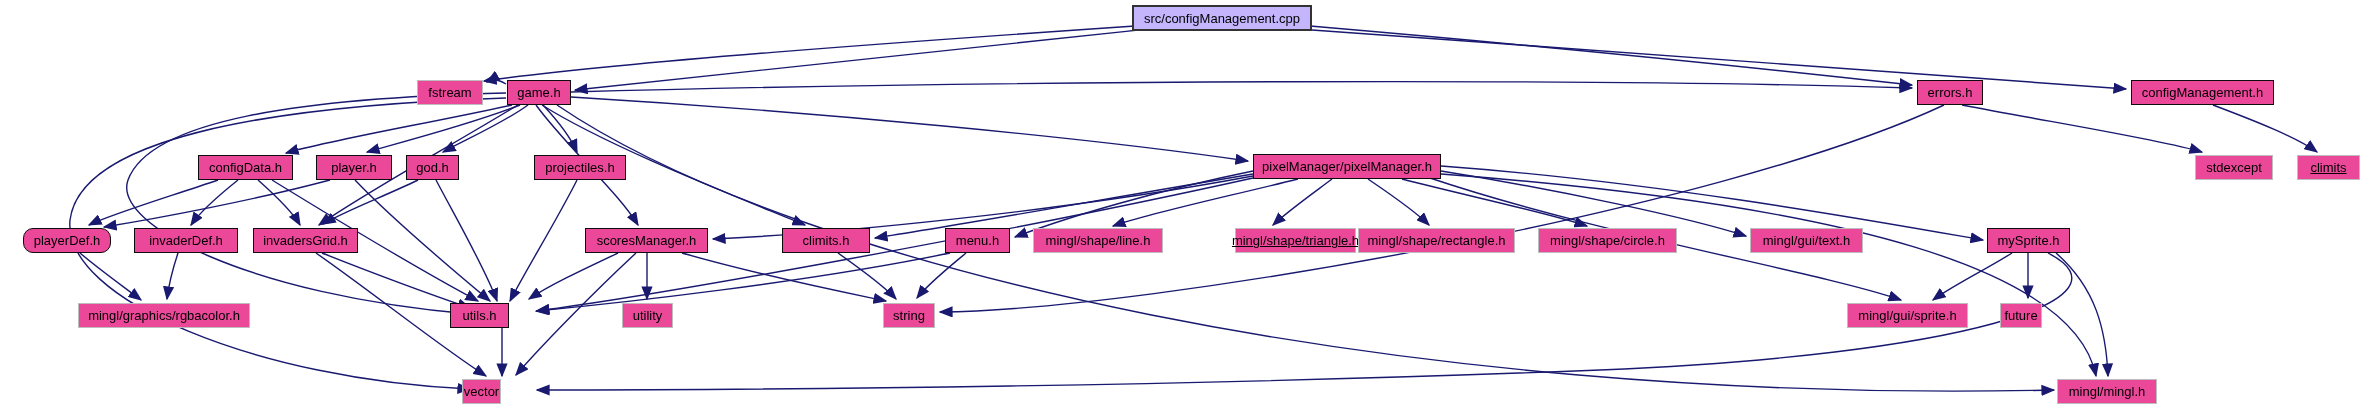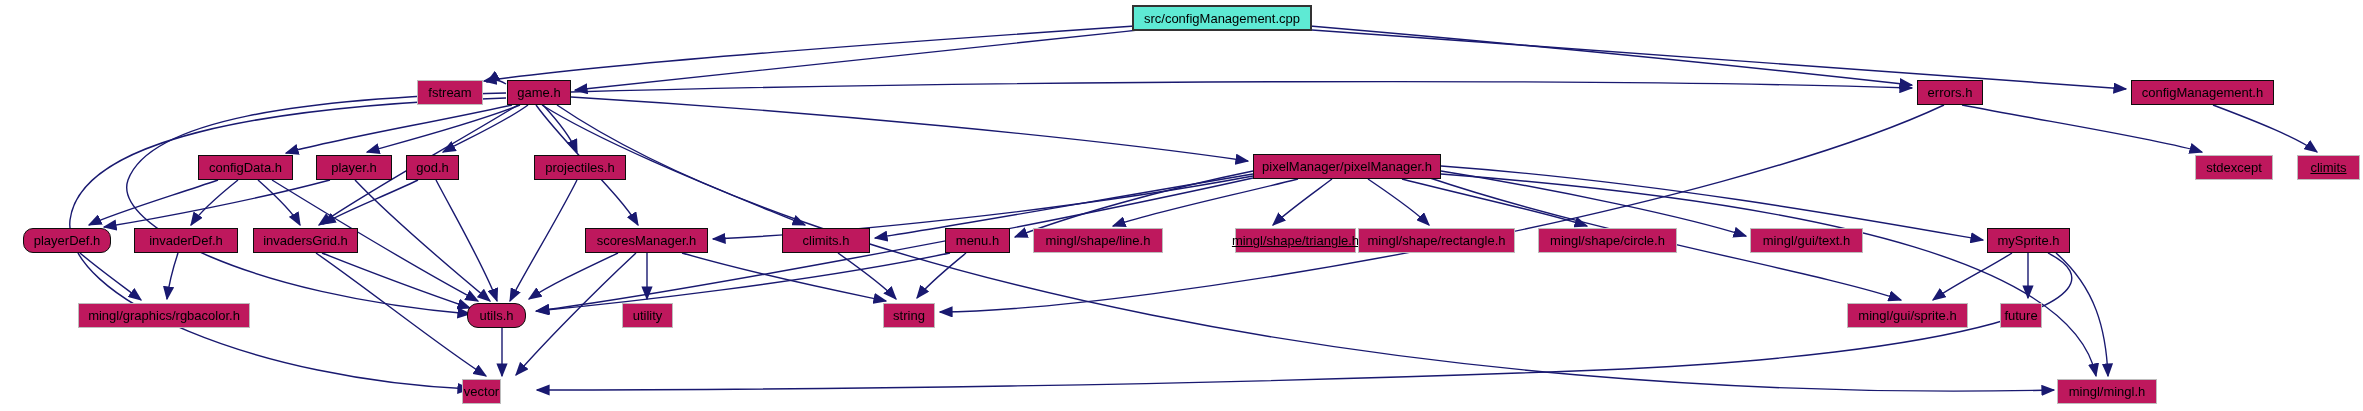--- a/index.html
+++ b/index.html
@@ -10,30 +10,30 @@
     font-family:"Liberation Sans", sans-serif;
     overflow:hidden;
   }
   #edges{position:absolute;left:0;top:0;z-index:1;}
   .edge{fill:none;stroke:#191970;stroke-width:1.4;}
   .node{
     position:absolute;z-index:2;
     box-sizing:border-box;
     height:25px;
     display:flex;align-items:center;justify-content:center;
-    background:#be185d;
+    background:#ec4899;
     border:1px solid #bdbdbd;
     color:#000000;
     font-size:13px;
     white-space:nowrap;
     padding:0 4px;
   }
   .node.doc{border:1.5px solid #0d0d0d;}
   .node.root{
-    background:#5eead4;
+    background:#c4b5fd;
     border:2px solid #333333;
     height:26px;
   }
 </style>
 </head>
 <body>
 
 <div id="graph">
 
   <svg id="edges" width="2363" height="411">
@@ -123,21 +123,21 @@
   <div class="node doc" style="left:782px;top:228px;width:88px;">climits.h</div>
   <div class="node doc" style="left:945px;top:228px;width:65px;">menu.h</div>
   <div class="node" style="left:1033px;top:228px;width:130px;">mingl/shape/line.h</div>
   <div class="node" style="left:1235px;top:228px;width:121px;text-decoration:underline;">mingl/shape/triangle.h</div>
   <div class="node" style="left:1358px;top:228px;width:157px;">mingl/shape/rectangle.h</div>
   <div class="node" style="left:1538px;top:228px;width:139px;">mingl/shape/circle.h</div>
   <div class="node" style="left:1750px;top:228px;width:113px;">mingl/gui/text.h</div>
   <div class="node doc" style="left:1987px;top:228px;width:83px;">mySprite.h</div>
 
   <div class="node" style="left:78px;top:303px;width:172px;">mingl/graphics/rgbacolor.h</div>
-  <div class="node doc" style="left:467px;top:303px;width:59px;border-radius:11px;">utils.h</div>
+  <div class="node doc" style="left:450px;top:303px;width:59px;">utils.h</div>
   <div class="node" style="left:622px;top:303px;width:51px;">utility</div>
   <div class="node" style="left:883px;top:303px;width:52px;">string</div>
   <div class="node" style="left:1847px;top:303px;width:121px;">mingl/gui/sprite.h</div>
   <div class="node" style="left:2000px;top:303px;width:42px;">future</div>
 
   <div class="node" style="left:462px;top:379px;width:39px;">vector</div>
   <div class="node" style="left:2057px;top:379px;width:100px;">mingl/mingl.h</div>
 
 </div>
 

